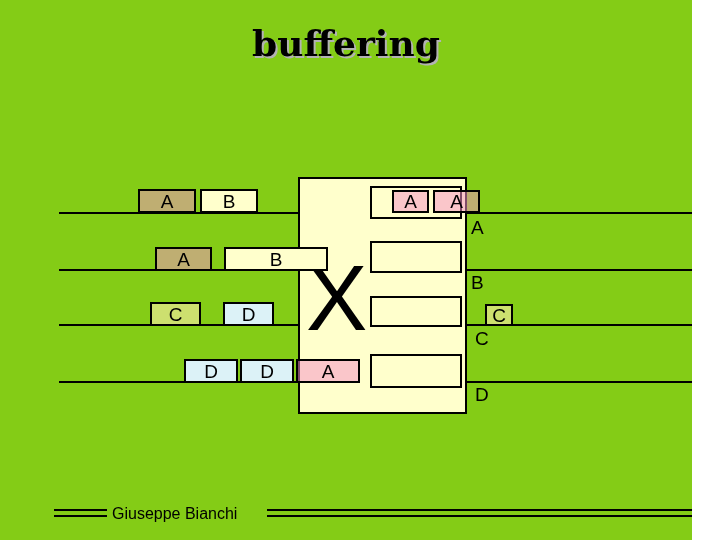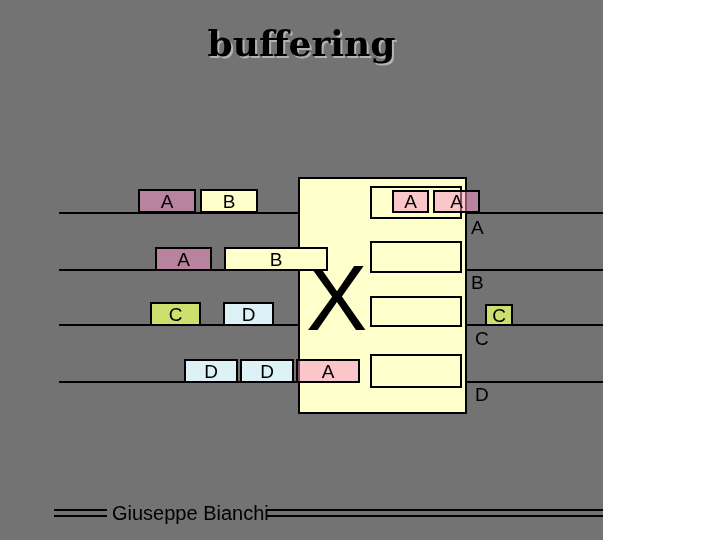--- a/index.html
+++ b/index.html
@@ -1,37 +1,37 @@
 <!DOCTYPE html>
 <html><head>
 <meta charset="utf-8">
 <style>
   html,body{margin:0;padding:0;background:#ffffff;}
-  .slide{position:relative;width:603px;height:540px;background:#737373;overflow:hidden;
+  .slide{position:relative;width:692px;height:540px;background:#84cc16;overflow:hidden;
          font-family:"Liberation Sans",sans-serif;color:#000;}
   .title{position:absolute;left:0;right:0;top:22px;text-align:center;
          font-family:"DejaVu Serif","Liberation Serif",serif;font-weight:bold;
          font-size:36px;line-height:42px;color:#000;text-shadow:2px 2px 0 #b3b3b3;z-index:5;}
   .wire{position:absolute;height:0;border-top:2px solid #000;z-index:0;}
   .switch-box{position:absolute;left:298px;top:177px;width:169px;height:237px;
               box-sizing:border-box;border:2px solid #000;background:#FFFFCC;z-index:1;}
   .switch-x{position:absolute;left:306px;top:252px;width:60px;font-size:92px;line-height:92px;
             font-family:"Liberation Sans",sans-serif;color:#000;z-index:2;}
   .slot{position:absolute;left:370px;width:92px;box-sizing:border-box;
         border:2px solid #000;background:#FFFFCC;z-index:3;}
   .pkt{position:absolute;box-sizing:border-box;border:2px solid #000;display:flex;
        align-items:center;justify-content:center;font-size:19px;line-height:19px;z-index:4;}
   .pkt-pink{background:rgba(245,145,200,0.52);}
   .pkt-yellow{background:#FFFFCC;}
   .pkt-green{background:#CDE06F;}
   .pkt-blue{background:#DCF2F7;}
   .flow-label{position:absolute;font-size:19px;line-height:19px;z-index:4;}
   .rule{position:absolute;top:509px;height:8px;box-sizing:border-box;
         border-top:2px solid #000;border-bottom:2px solid #000;z-index:1;}
-  .author{position:absolute;left:112px;top:504px;font-size:20px;line-height:19px;z-index:2;}
+  .author{position:absolute;left:112px;top:504px;font-size:16px;line-height:19px;z-index:2;}
 </style>
 </head>
 <body>
 
 <div class="slide">
 
   <div class="title">buffering</div>
 
   <div class="wire" style="left:59px;top:212px;width:239px;"></div>
   <div class="wire" style="left:59px;top:269px;width:239px;"></div>

